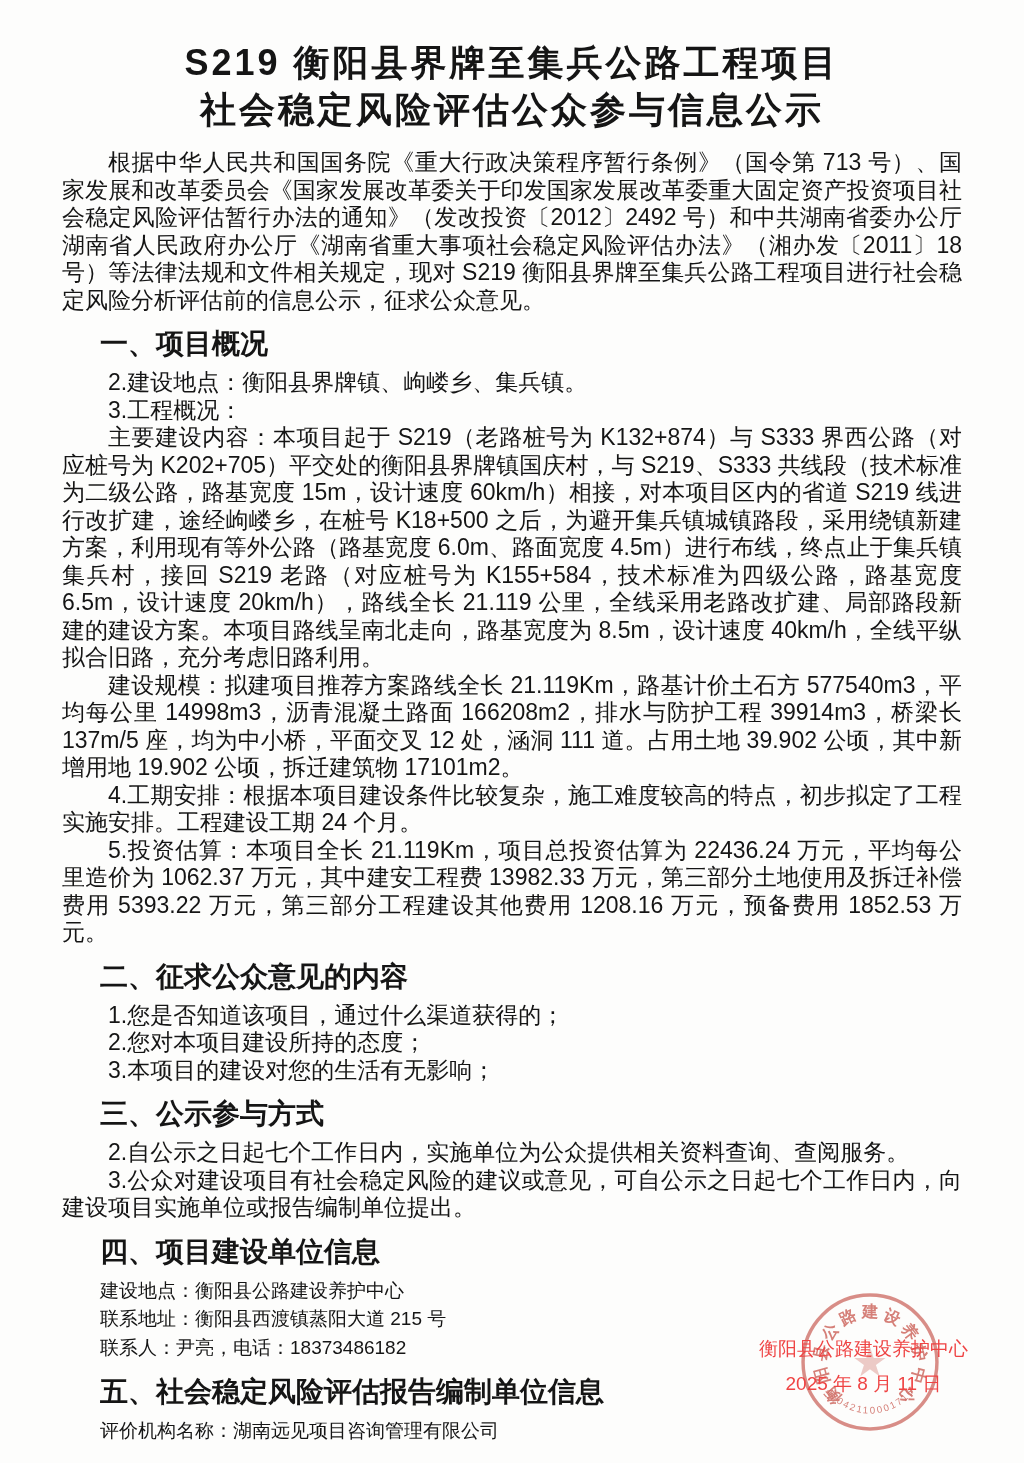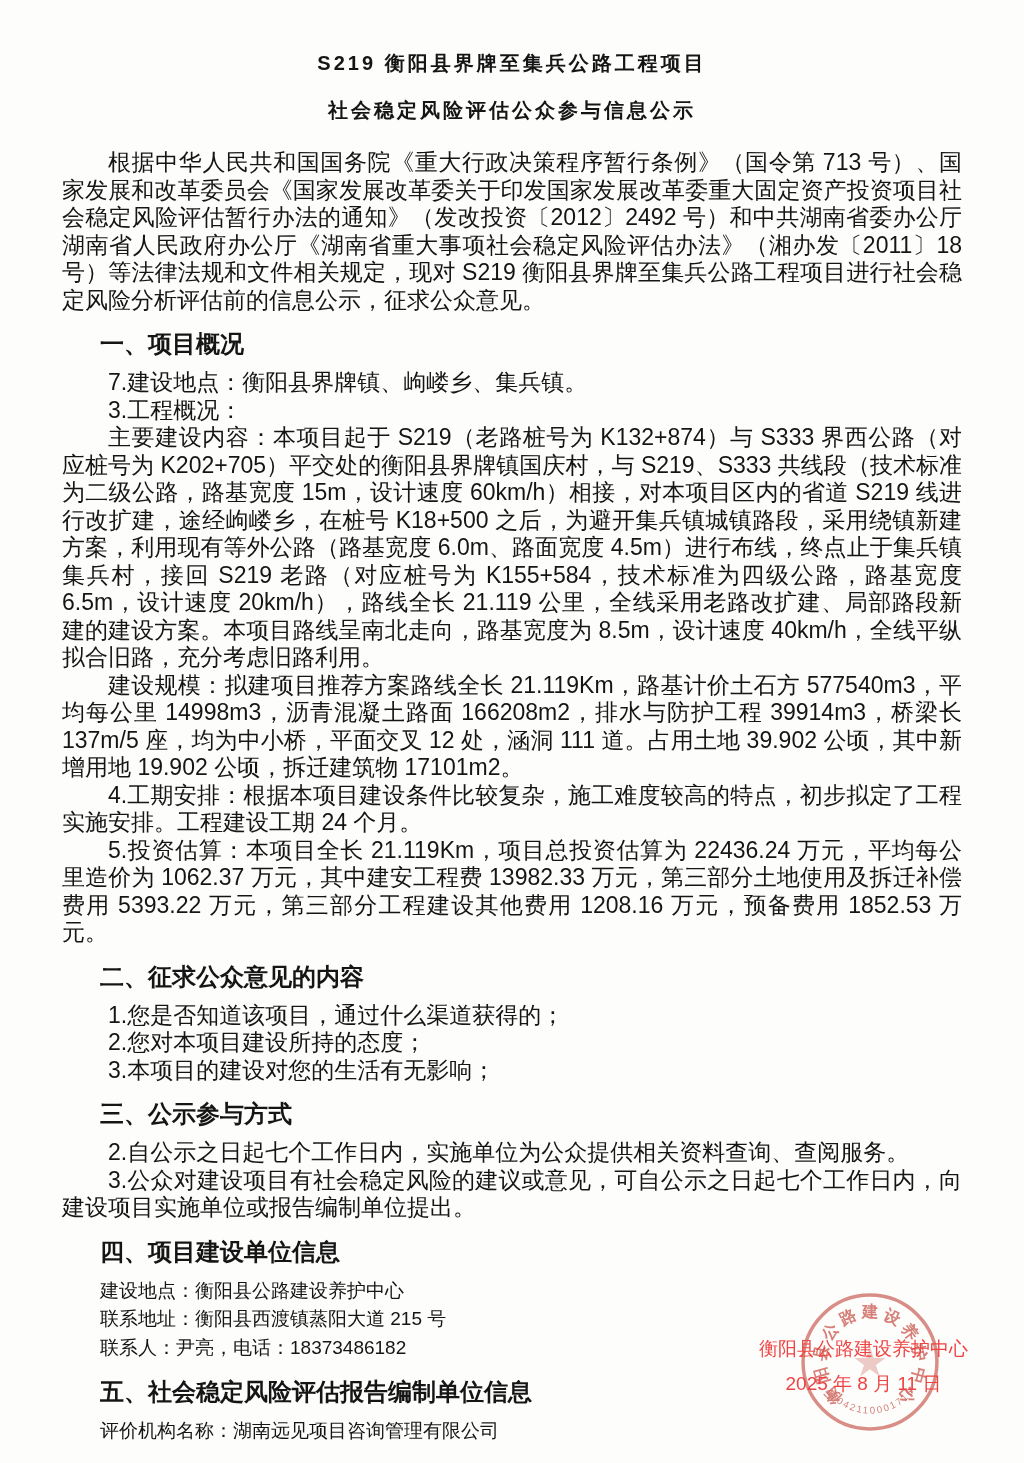--- a/index.html
+++ b/index.html
@@ -12,21 +12,21 @@
     font-family: "Liberation Sans", "DejaVu Sans", sans-serif;
     color: #151515;
   }
   .content {
     position: relative;
     z-index: 1;
     padding: 46px 62px 0 62px;
   }
   .title {
     text-align: center;
-    font-size: 20px;
+    font-size: 36px;
     font-weight: 700;
     letter-spacing: 3px;
     line-height: 34px;
     margin: 0 0 13px 0;
   }
   .title.second { margin-bottom: 22px; }
   p.para {
     margin: 0;
     font-size: 23px;
     line-height: 27.5px;
@@ -34,21 +34,21 @@
     text-align: justify;
   }
   p.line {
     margin: 0;
     font-size: 19px;
     line-height: 28.5px;
     text-indent: 2em;
   }
   h2.heading {
     margin: 17px 0 12px 0;
-    font-size: 24px;
+    font-size: 28px;
     font-weight: 700;
     line-height: 26px;
     padding-left: 38px;
   }
   .signature {
     position: absolute;
     top: 1331px;
     right: 56px;
     z-index: 3;
     text-align: center;
@@ -71,21 +71,21 @@
 
 <div class="page">
   <div class="content">
 
     <div class="title">S219 衡阳县界牌至集兵公路工程项目</div>
     <div class="title second">社会稳定风险评估公众参与信息公示</div>
 
     <p class="para">根据中华人民共和国国务院《重大行政决策程序暂行条例》（国令第 713 号）、国家发展和改革委员会《国家发展改革委关于印发国家发展改革委重大固定资产投资项目社会稳定风险评估暂行办法的通知》（发改投资〔2012〕2492 号）和中共湖南省委办公厅湖南省人民政府办公厅《湖南省重大事项社会稳定风险评估办法》（湘办发〔2011〕18 号）等法律法规和文件相关规定，现对 S219 衡阳县界牌至集兵公路工程项目进行社会稳定风险分析评估前的信息公示，征求公众意见。</p>
 
     <h2 class="heading">一、项目概况</h2>
-    <p class="para">7.建设地点：衡阳县界牌镇、岣嵝乡、集兵镇。</p>
+    <p class="para">2.建设地点：衡阳县界牌镇、岣嵝乡、集兵镇。</p>
     <p class="para">3.工程概况：</p>
     <p class="para">主要建设内容：本项目起于 S219（老路桩号为 K132+874）与 S333 界西公路（对应桩号为 K202+705）平交处的衡阳县界牌镇国庆村，与 S219、S333 共线段（技术标准为二级公路，路基宽度 15m，设计速度 60km/h）相接，对本项目区内的省道 S219 线进行改扩建，途经岣嵝乡，在桩号 K18+500 之后，为避开集兵镇城镇路段，采用绕镇新建方案，利用现有等外公路（路基宽度 6.0m、路面宽度 4.5m）进行布线，终点止于集兵镇集兵村，接回 S219 老路（对应桩号为 K155+584，技术标准为四级公路，路基宽度 6.5m，设计速度 20km/h），路线全长 21.119 公里，全线采用老路改扩建、局部路段新建的建设方案。本项目路线呈南北走向，路基宽度为 8.5m，设计速度 40km/h，全线平纵拟合旧路，充分考虑旧路利用。</p>
     <p class="para">建设规模：拟建项目推荐方案路线全长 21.119Km，路基计价土石方 577540m3，平均每公里 14998m3，沥青混凝土路面 166208m2，排水与防护工程 39914m3，桥梁长 137m/5 座，均为中小桥，平面交叉 12 处，涵洞 111 道。占用土地 39.902 公顷，其中新增用地 19.902 公顷，拆迁建筑物 17101m2。</p>
     <p class="para">4.工期安排：根据本项目建设条件比较复杂，施工难度较高的特点，初步拟定了工程实施安排。工程建设工期 24 个月。</p>
     <p class="para">5.投资估算：本项目全长 21.119Km，项目总投资估算为 22436.24 万元，平均每公里造价为 1062.37 万元，其中建安工程费 13982.33 万元，第三部分土地使用及拆迁补偿费用 5393.22 万元，第三部分工程建设其他费用 1208.16 万元，预备费用 1852.53 万元。</p>
 
     <h2 class="heading">二、征求公众意见的内容</h2>
     <p class="para">1.您是否知道该项目，通过什么渠道获得的；</p>
     <p class="para">2.您对本项目建设所持的态度；</p>
     <p class="para">3.本项目的建设对您的生活有无影响；</p>

